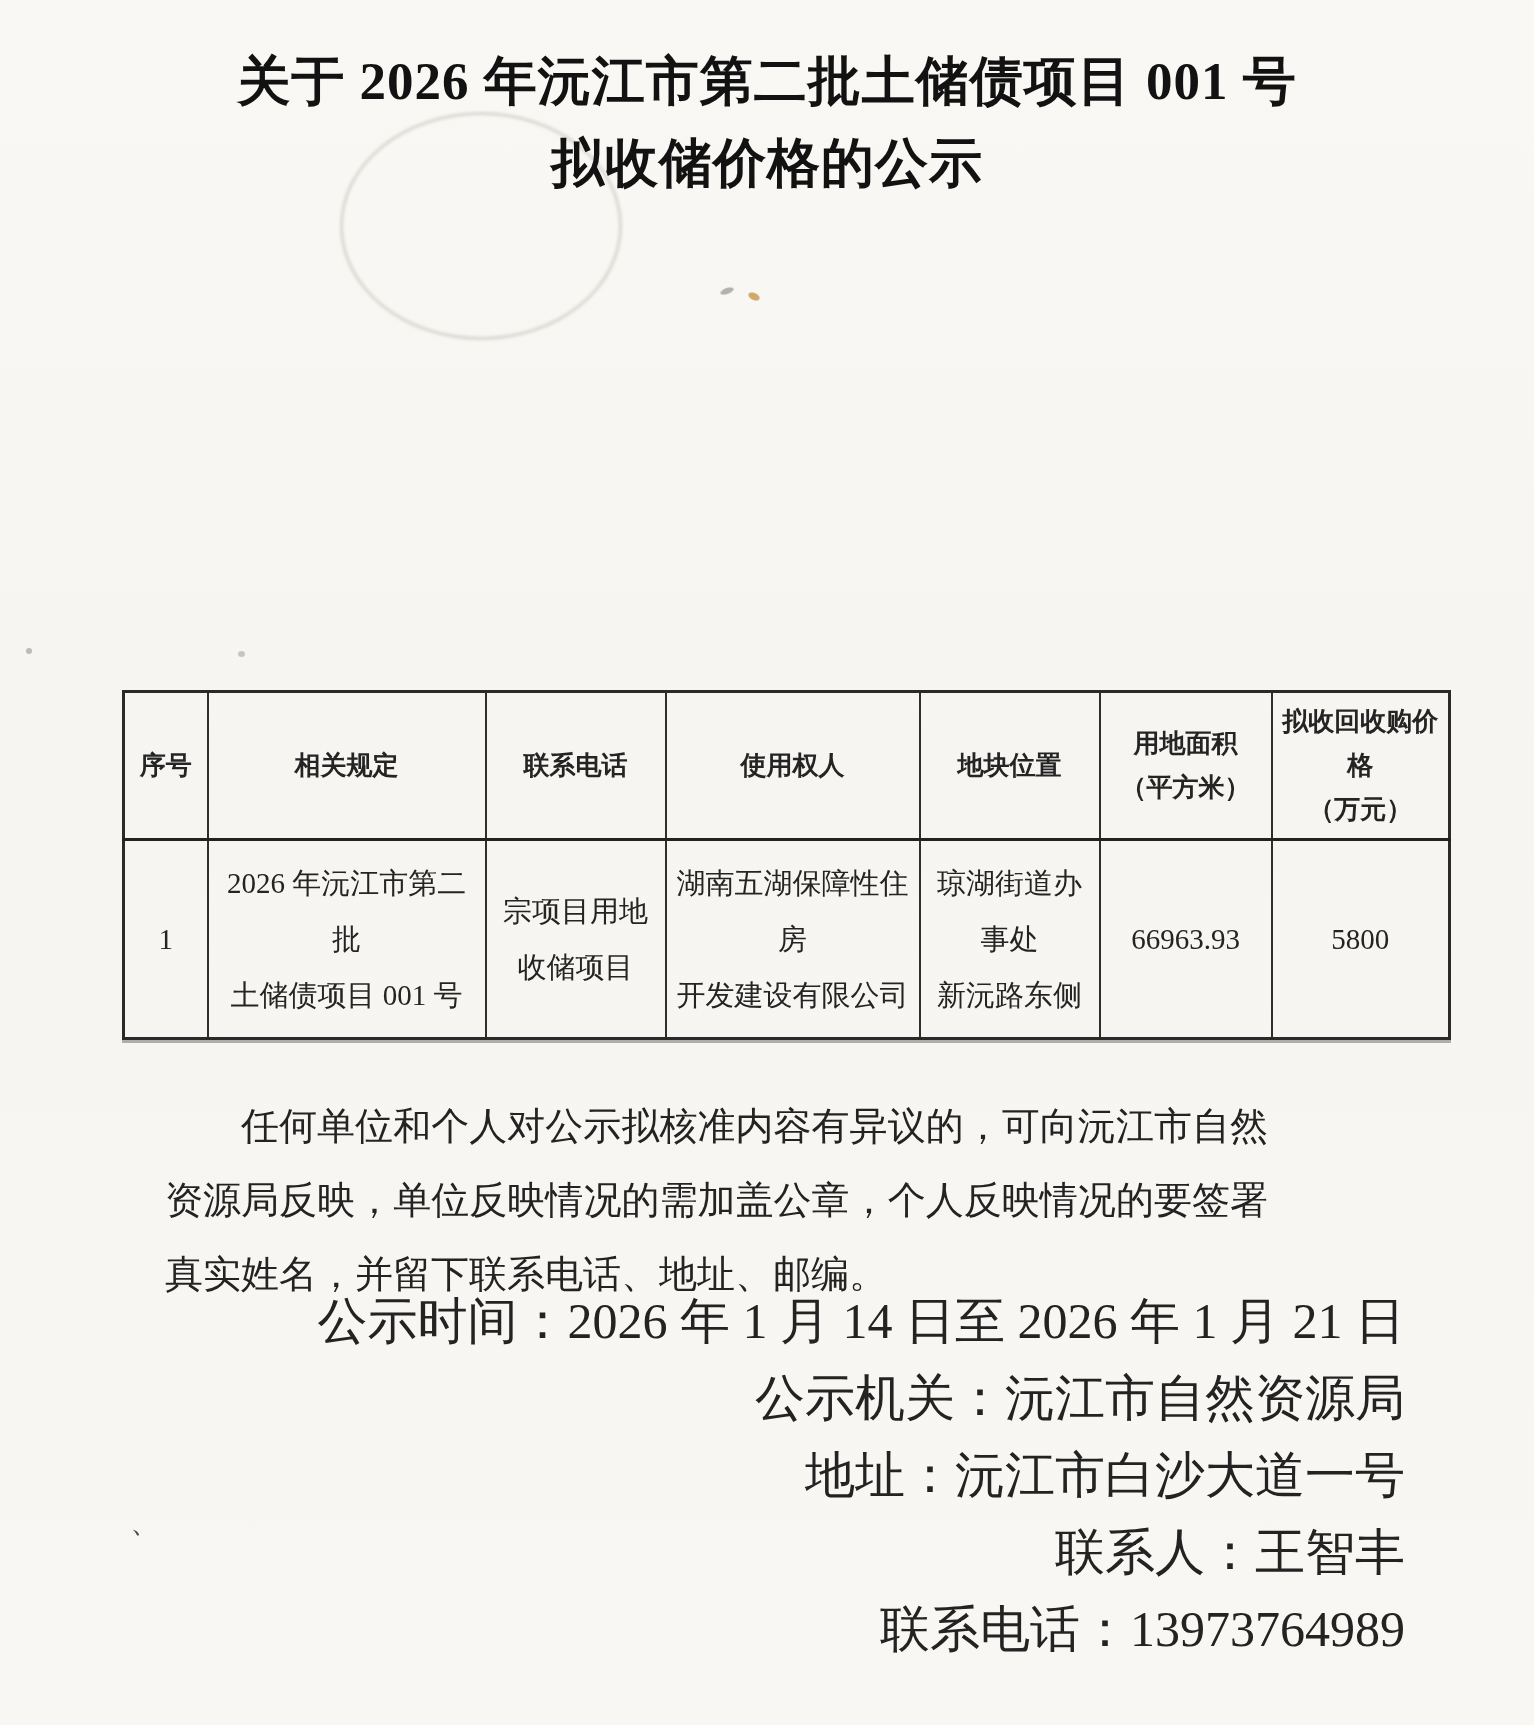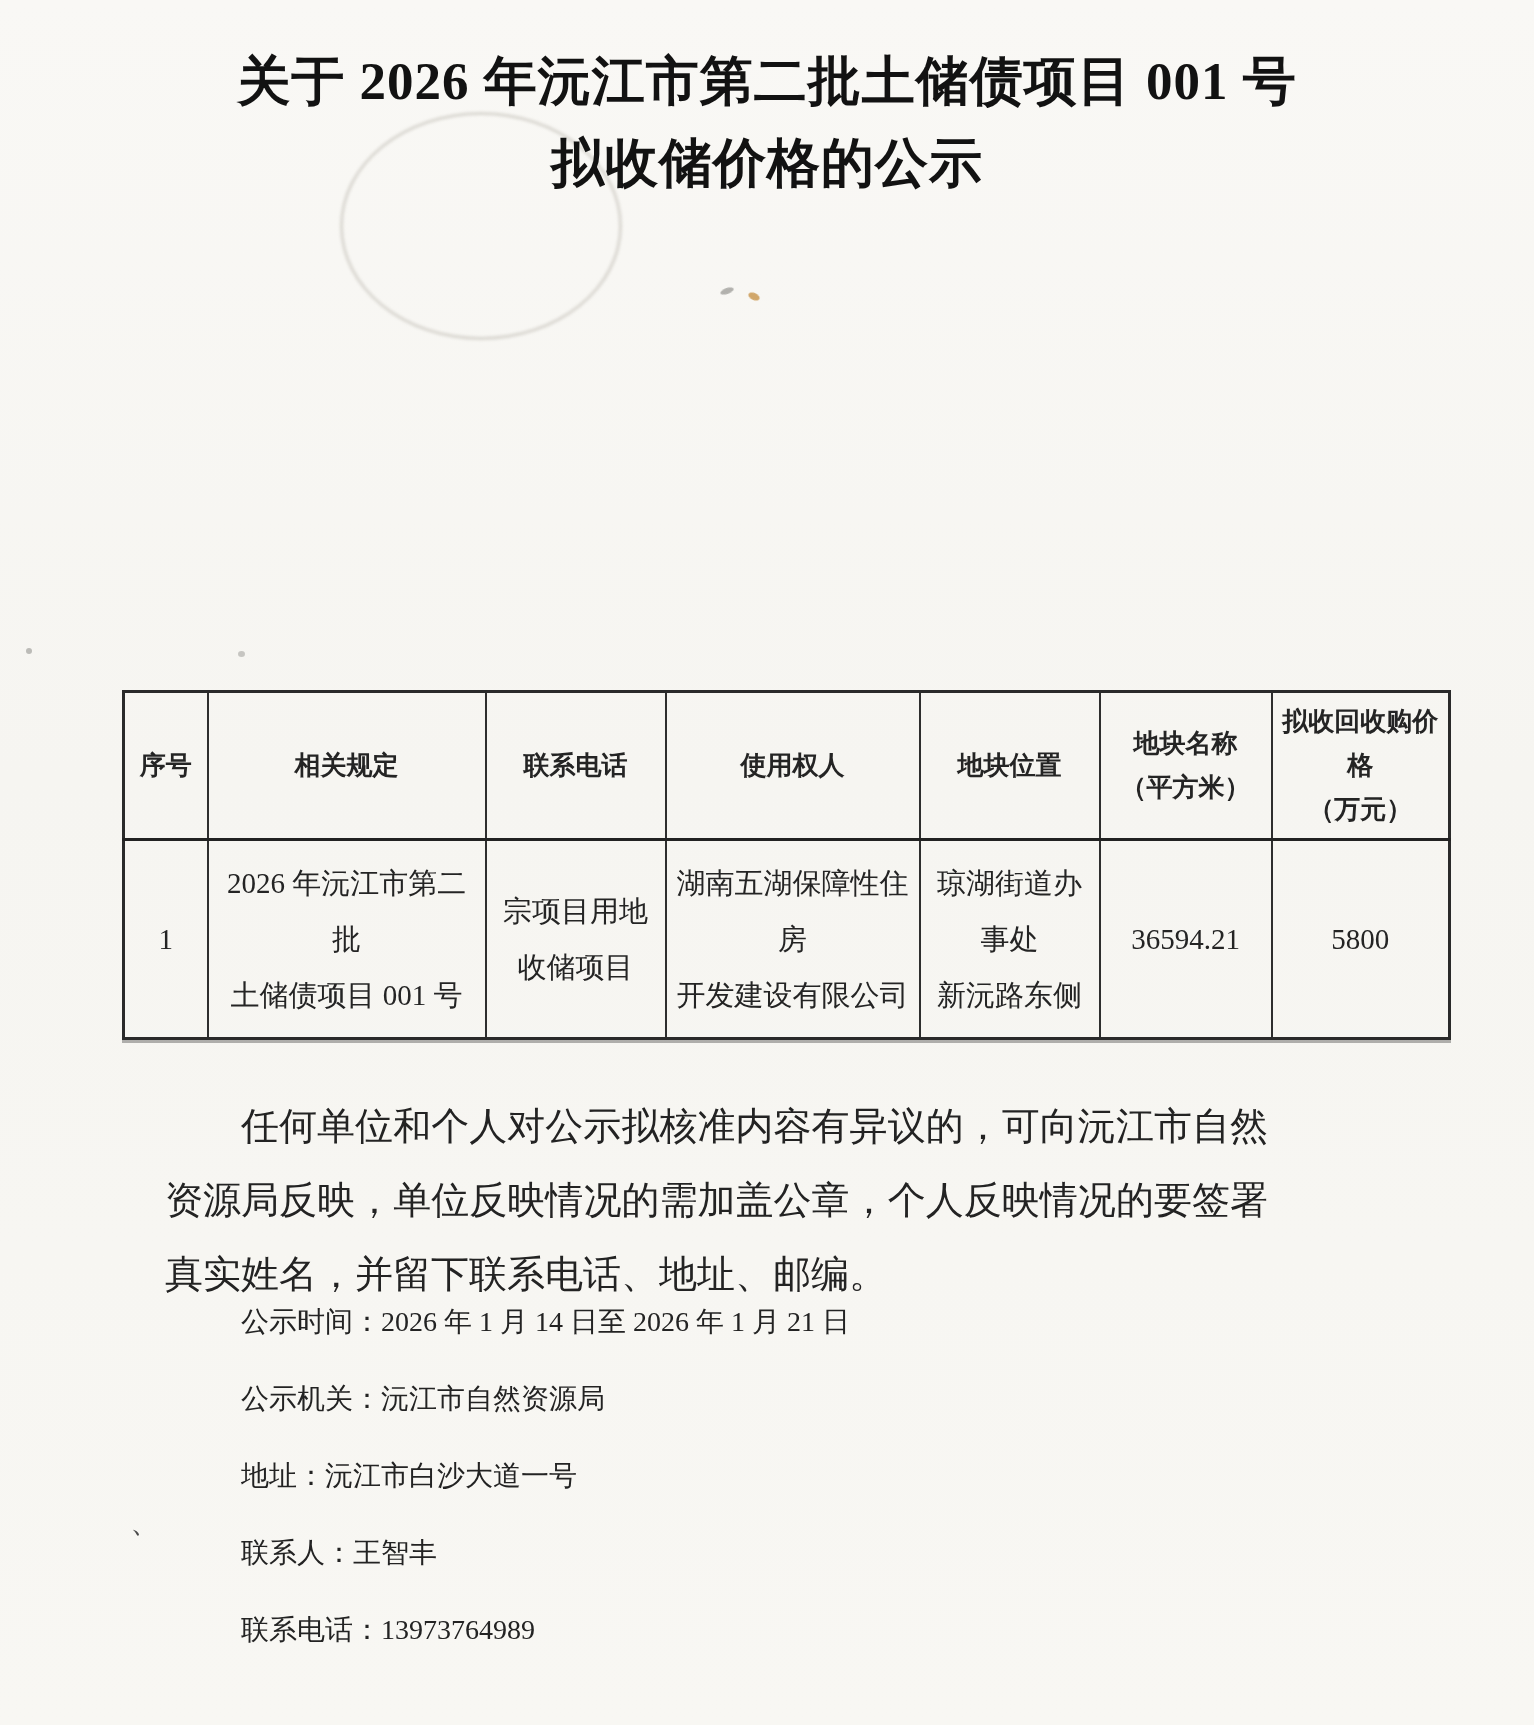--- a/index.html
+++ b/index.html
@@ -66,21 +66,21 @@
     font-weight:bold;font-size:26px;line-height:44px;
   }
   table.notice td{
     font-size:29px;line-height:56px;
   }
   table.notice thead th{border-bottom:3px solid #222;}
   table.notice{box-shadow:0 3px 0 rgba(40,40,40,0.35);}
 
   .info-block{
     position:absolute;left:165px;top:1283px;width:1240px;
-    font-size:28px;line-height:77px;color:#232323;
+    font-size:50px;line-height:77px;color:#232323;text-align:right;
   }
   .info-line{text-indent:76px;}
 </style>
 </head>
 <body>
 
 <div class="page">
 
   <div class="stamp-ghost"></div>
   <div class="speck gray"></div>
@@ -104,38 +104,38 @@
       <col style="width:172px">
       <col style="width:178px">
     </colgroup>
     <thead>
       <tr>
         <th>序号</th>
         <th>相关规定</th>
         <th>联系电话</th>
         <th>使用权人</th>
         <th>地块位置</th>
-        <th>地块名称
+        <th>用地面积
 （平方米）</th>
         <th>拟收回收购价格
 （万元）</th>
       </tr>
     </thead>
     <tbody>
       <tr>
         <td>1</td>
         <td>2026 年沅江市第二批
 土储债项目 001 号</td>
         <td>宗项目用地
 收储项目</td>
         <td>湖南五湖保障性住房
 开发建设有限公司</td>
         <td>琼湖街道办事处
 新沅路东侧</td>
-        <td>36594.21</td>
+        <td>66963.93</td>
         <td>5800</td>
       </tr>
     </tbody>
   </table>
 
   <p class="para" id="para-objection">任何单位和个人对公示拟核准内容有异议的，可向沅江市自然资源局反映，单位反映情况的需加盖公章，个人反映情况的要签署真实姓名，并留下联系电话、地址、邮编。</p>
 
   <div class="info-block">
     <div class="info-line">公示时间：2026 年 1 月 14 日至 2026 年 1 月 21 日</div>
     <div class="info-line">公示机关：沅江市自然资源局</div>

